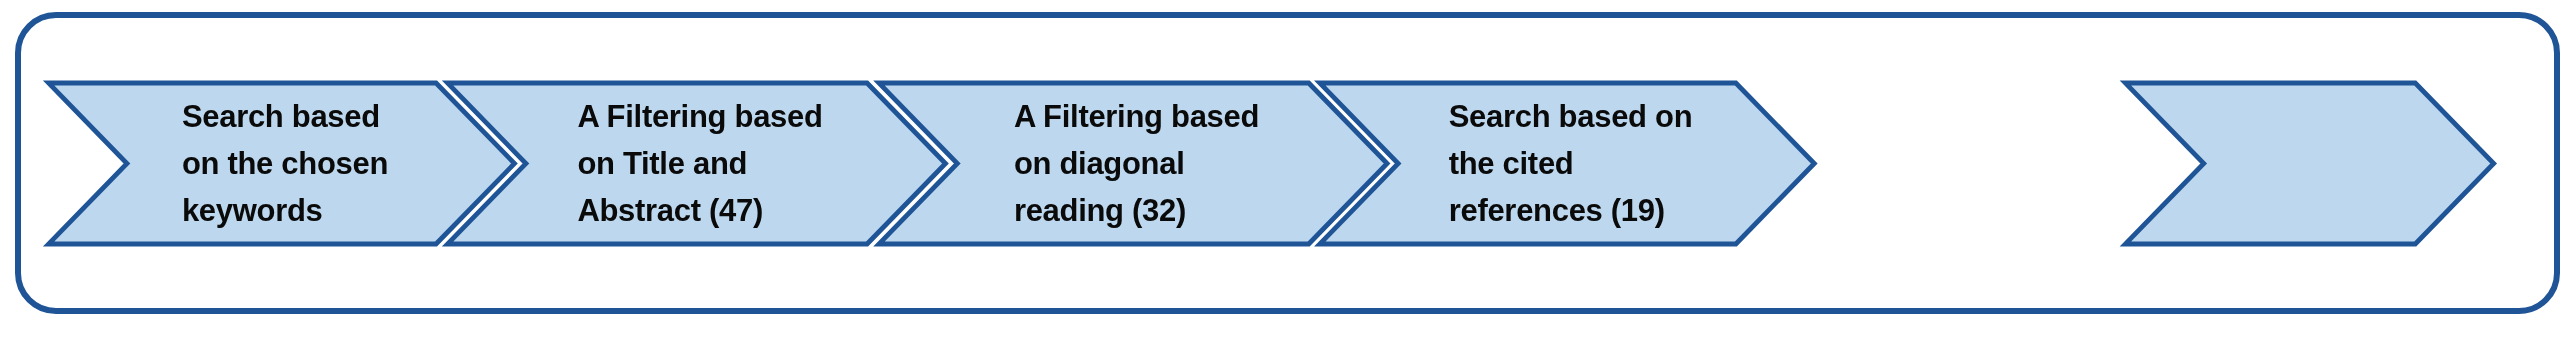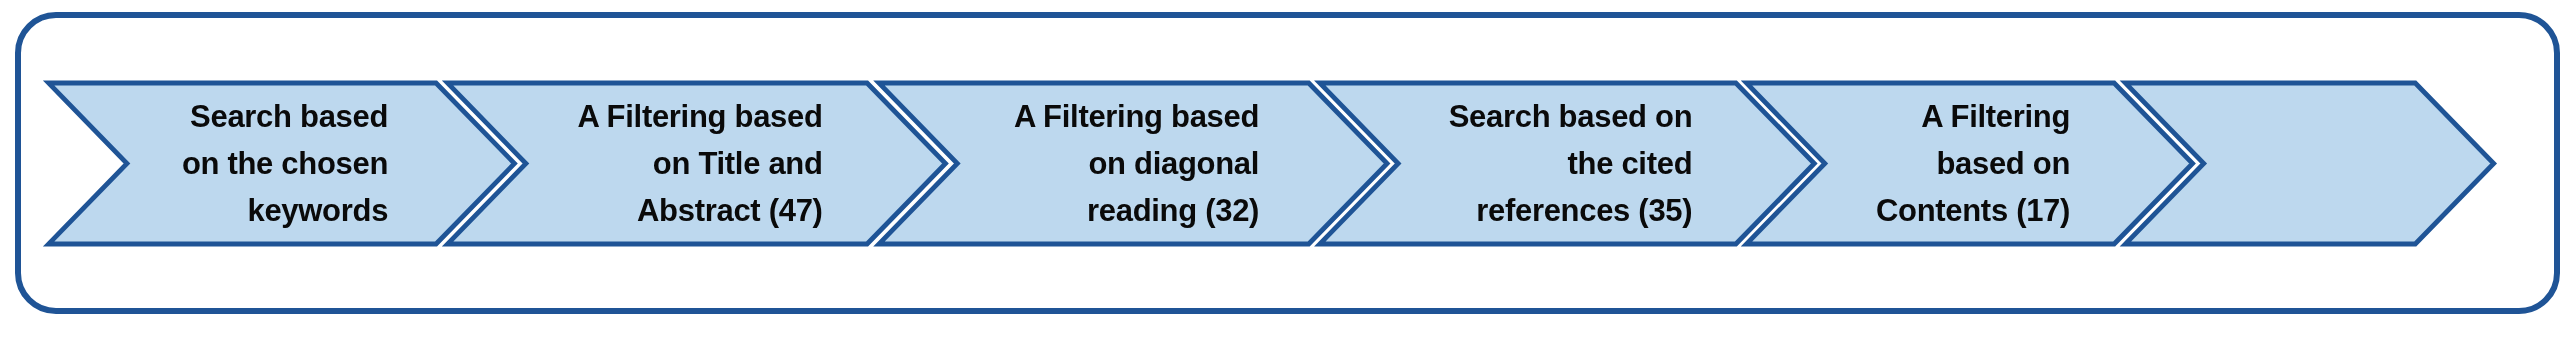--- a/index.html
+++ b/index.html
@@ -50,21 +50,21 @@
     stroke-width: 7;
     stroke-linejoin: miter;
   }
   .step-label {
     position: absolute;
     left: 82px; right: 75px;
     top: 0; height: 100%;
     display: flex;
     align-items: center;
     justify-content: center;
-    text-align: right;
+    text-align: left;
     white-space: pre-line;
     font-size: 31px;
     font-weight: bold;
     letter-spacing: -0.3px;
     line-height: 47px;
     color: var(--text);
   }
   
   .ch1 { left: 48px;   width: 467px; }
   .ch2 { left: 447px;  width: 499px; }
@@ -108,31 +108,23 @@
 on diagonal
 reading (32)</div>
     </div>
 
     <div class="chevron ch4">
       <svg width="496" height="161" viewBox="0 0 725 236">
         <polygon points="0,0 610,0 725,118 610,236 0,236 115,118"></polygon>
       </svg>
       <div class="step-label">Search based on
 the cited
-references (35)</div>
+references (19)</div>
     </div>
 
-    <div class="chevron ch5">
-      <svg width="447" height="161" viewBox="0 0 654 236">
-        <polygon points="0,0 539,0 654,118 539,236 0,236 115,118"></polygon>
-      </svg>
-      <div class="step-label">A Filtering
-based on
-Contents (17)</div>
-    </div>
 
     <div class="chevron ch6">
       <svg width="369" height="161" viewBox="0 0 540 236">
         <polygon points="0,0 425,0 540,118 425,236 0,236 115,118"></polygon>
       </svg>
     </div>
 
   </div>
 </div>
 

